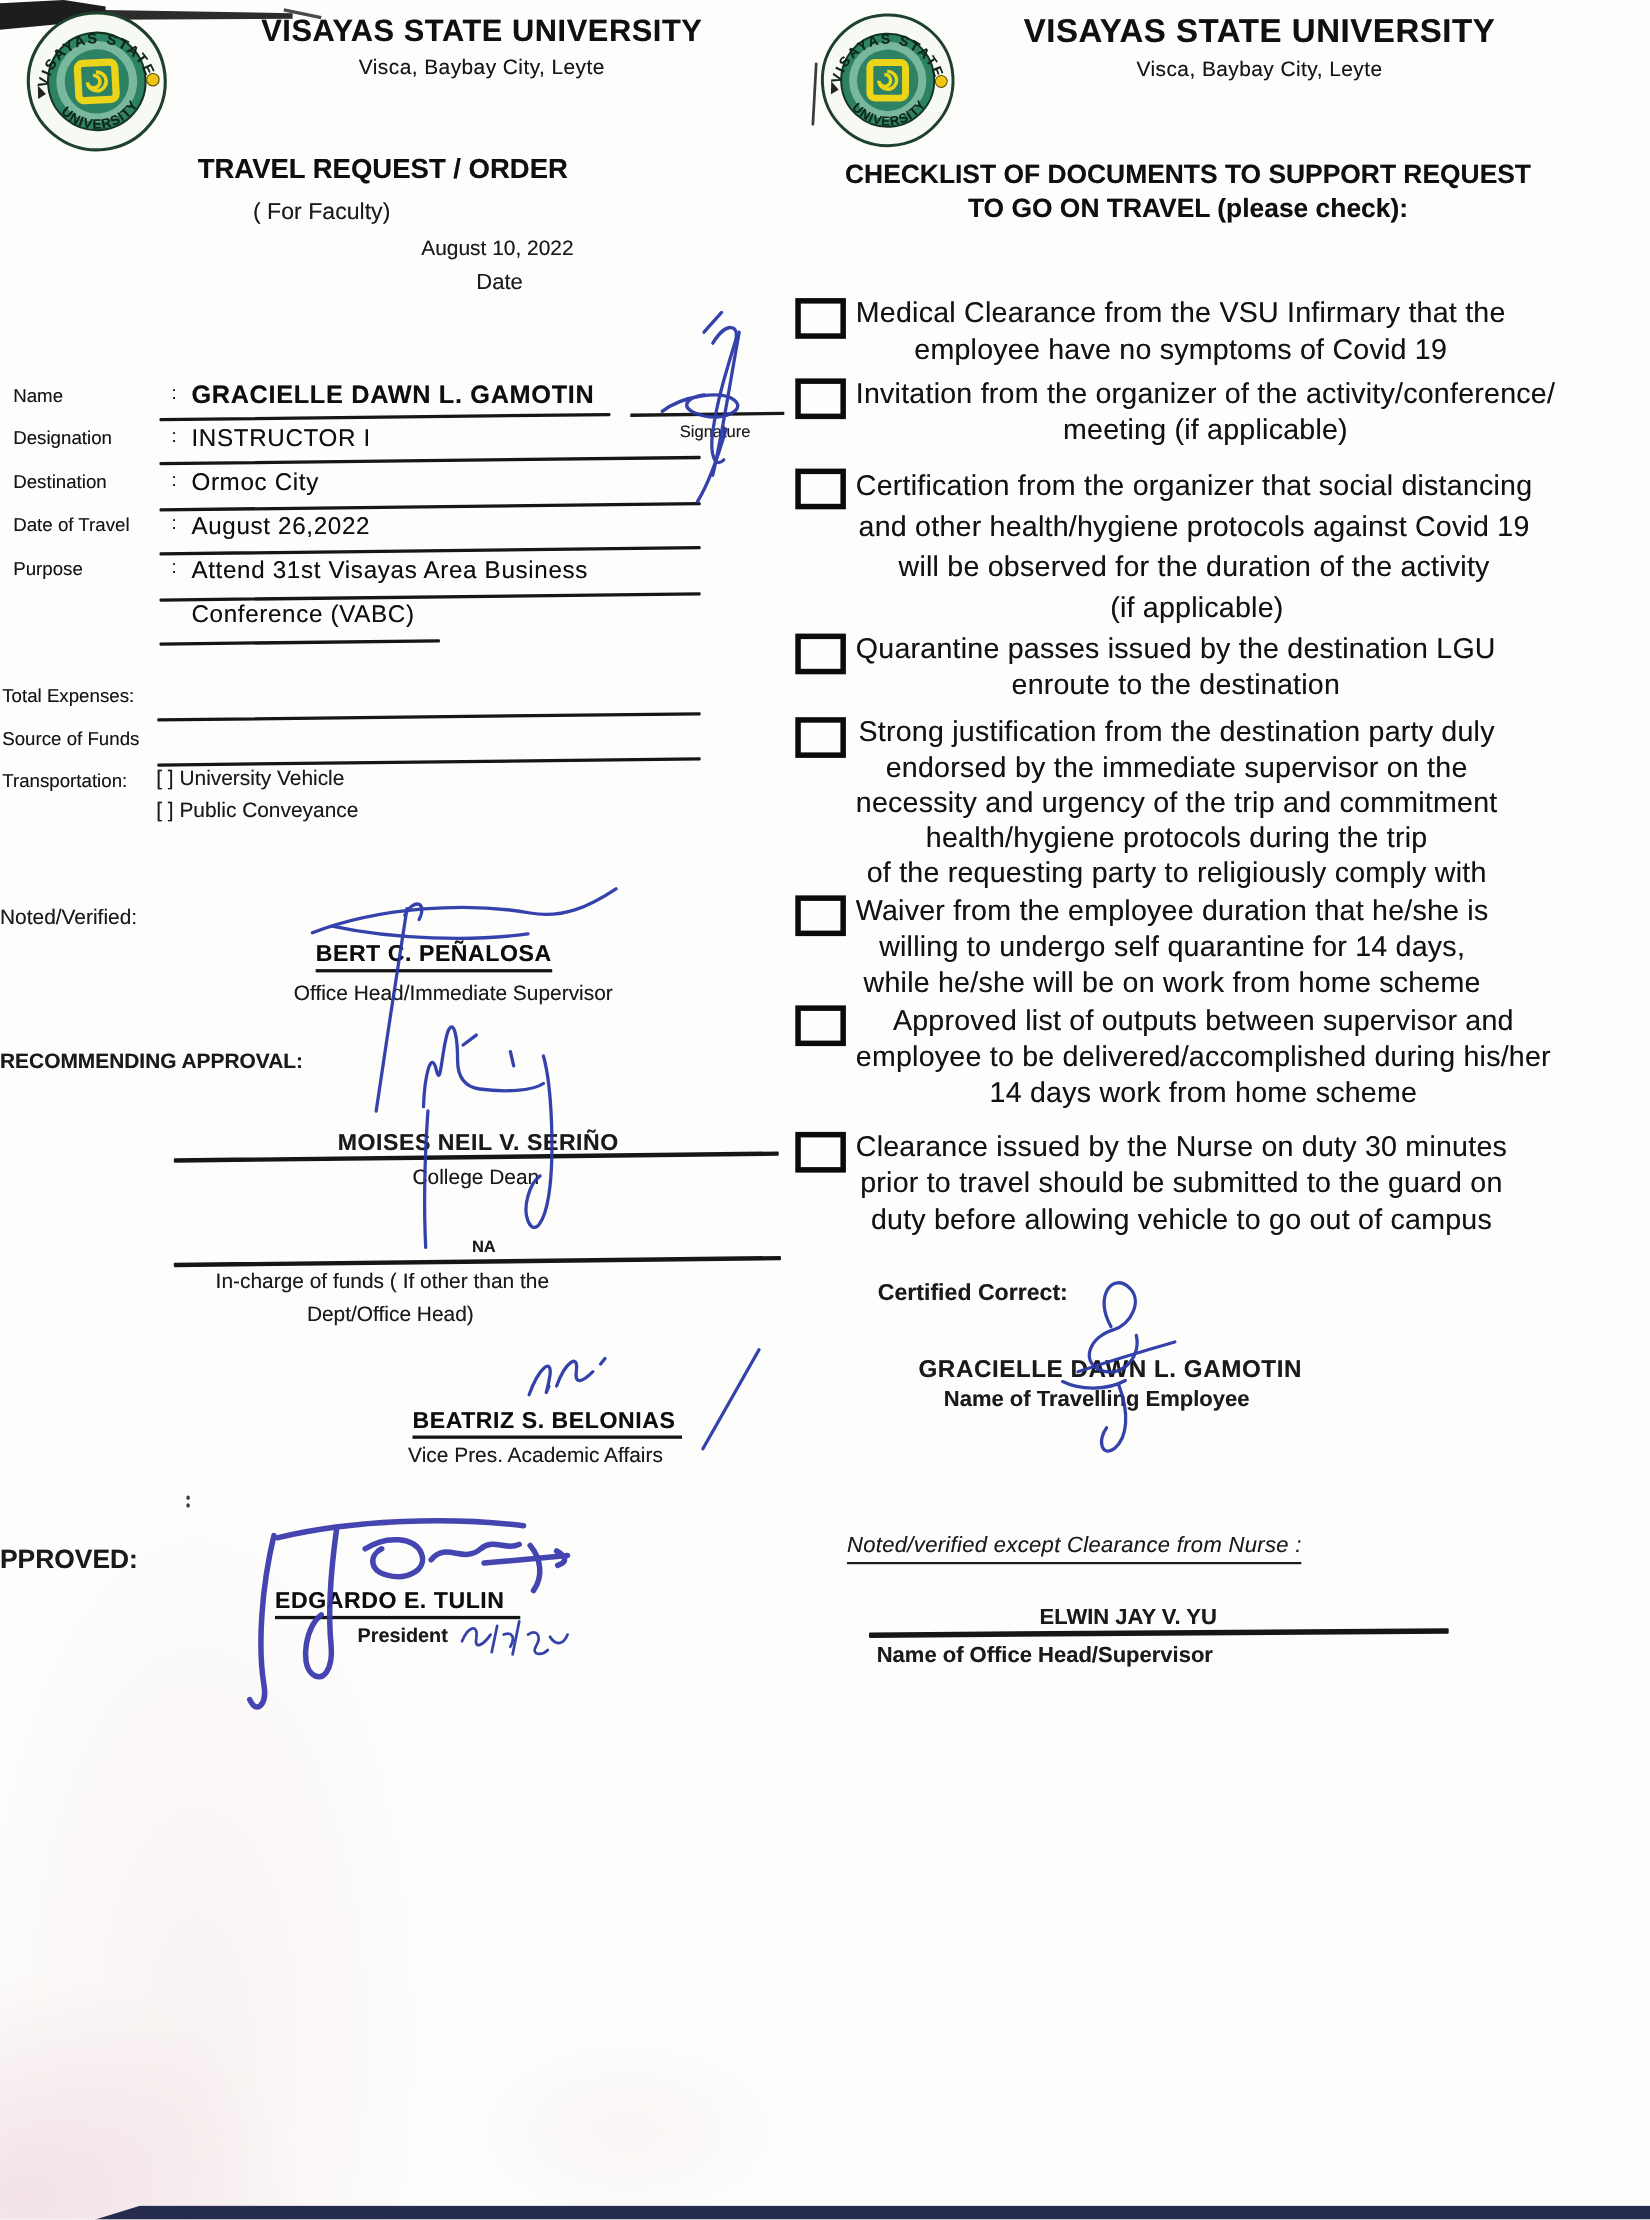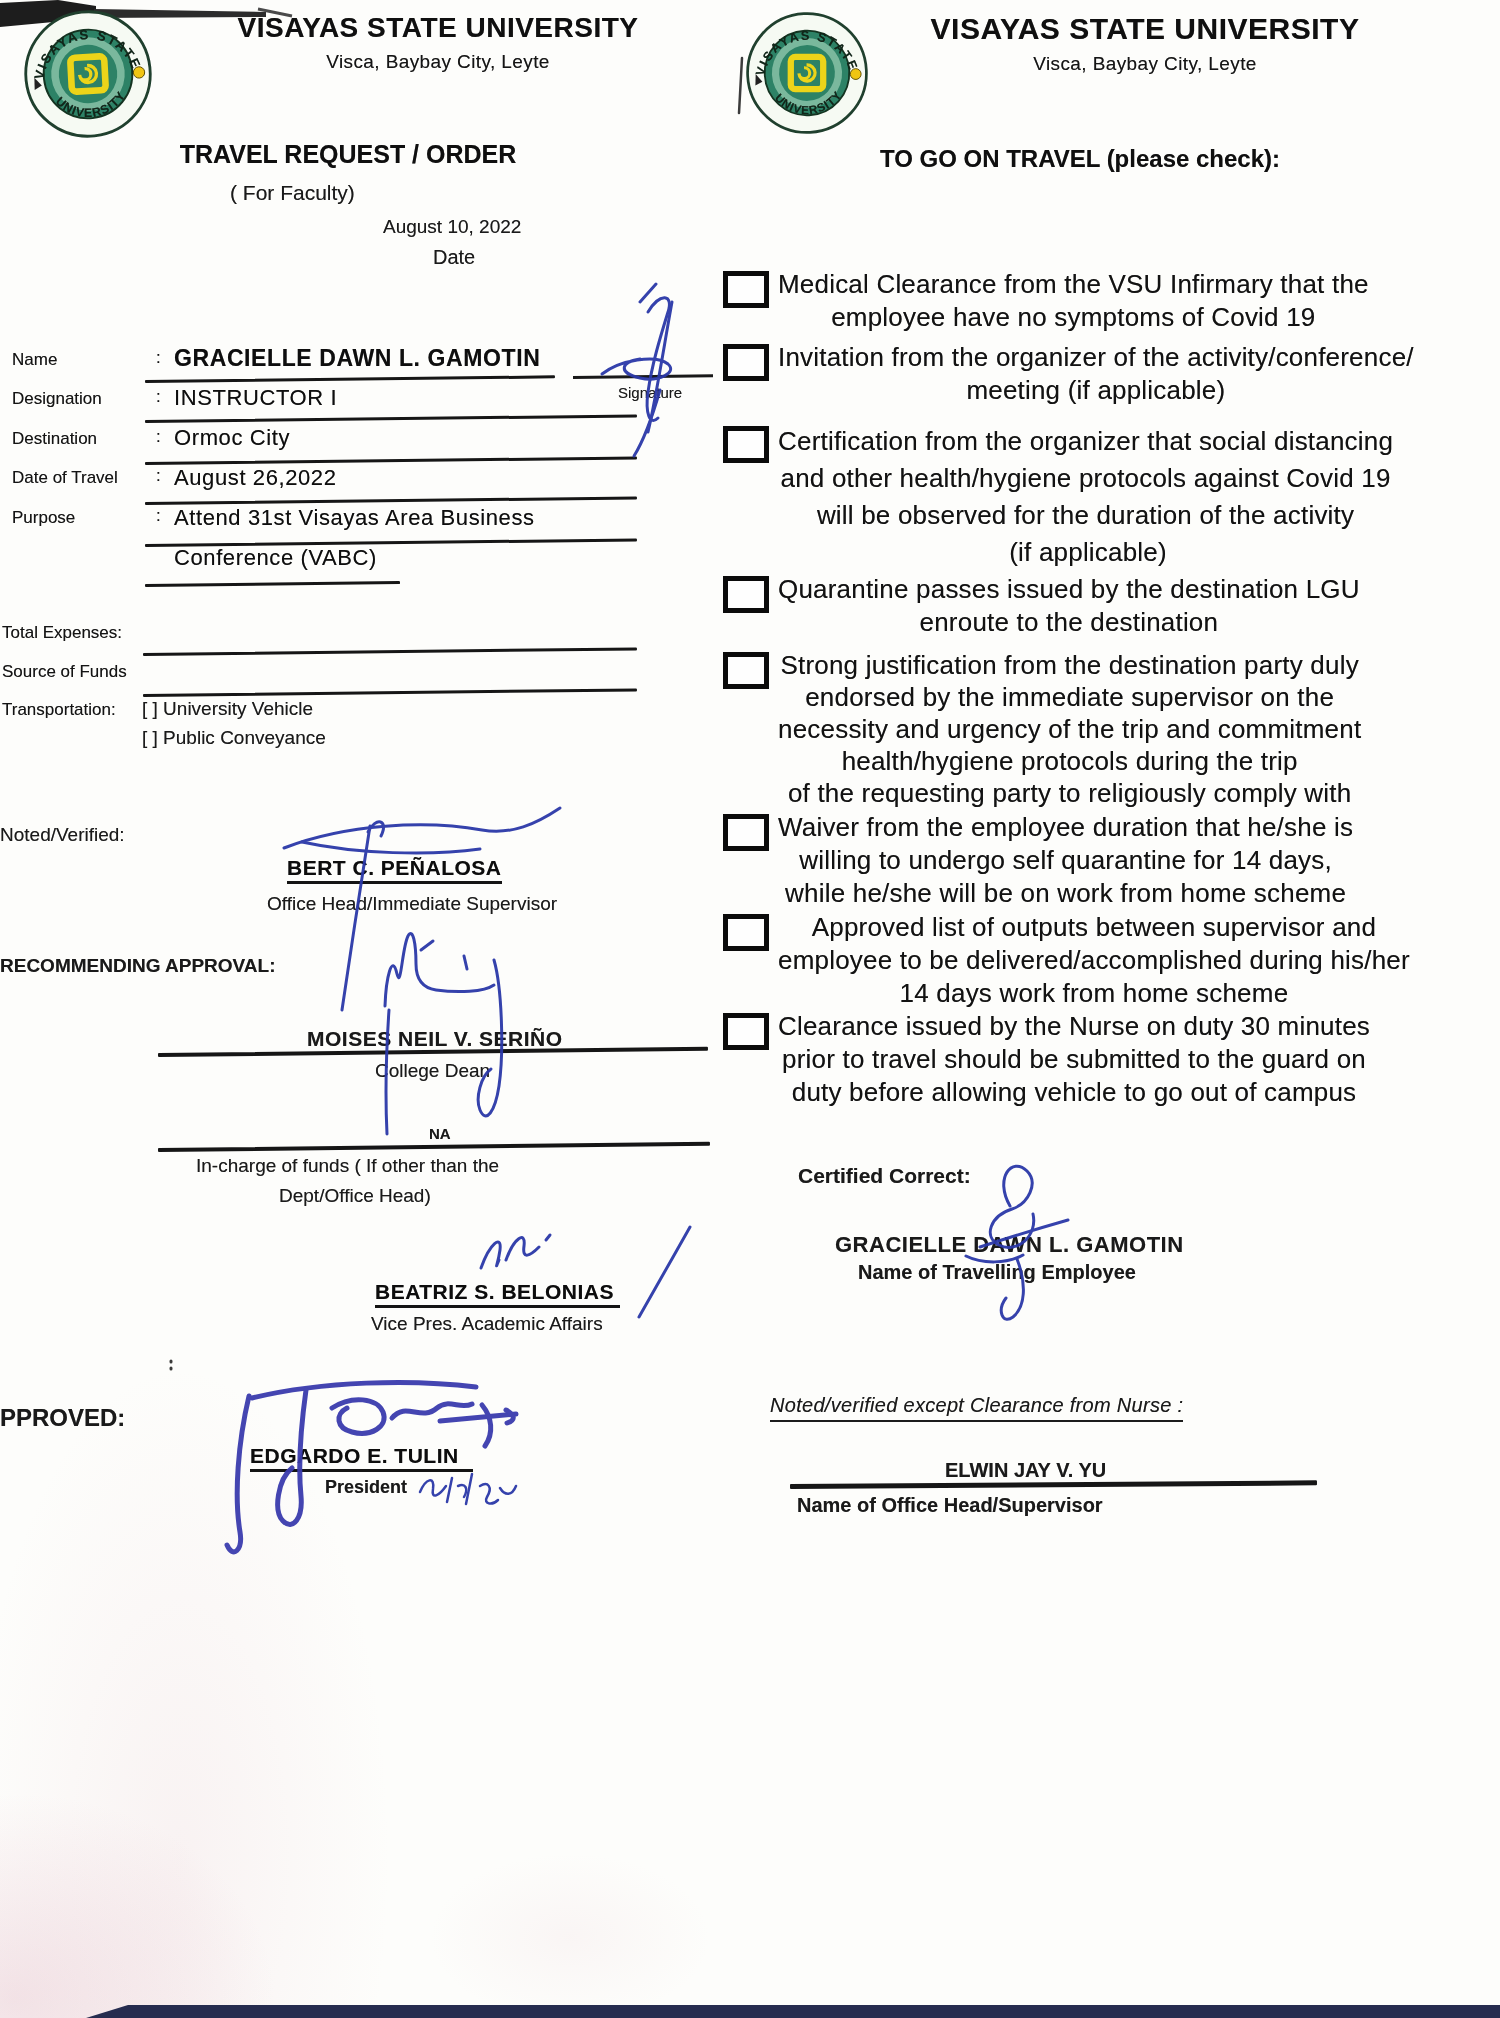--- a/index.html
+++ b/index.html
@@ -139,20 +139,21 @@
   <svg class="abs" style="left:742px;top:10px;transform:rotate(-3deg)" width="130" height="126" viewBox="0 0 140 140">
       <use href="#vsu-seal"></use>
     </svg>
 
   <div class="abs c" style="left:897px;top:12px;width:496px;">
     <div class="rtitle">VISAYAS STATE UNIVERSITY</div>
     <div class="addr">Visca, Baybay City, Leyte</div>
   </div>
 
   <div class="abs c b" style="left:735px;top:143px;width:690px;font-size:24px;line-height:31px;color:#0f0f0f;">
+    <div>CHECKLIST OF DOCUMENTS TO SUPPORT REQUEST</div>
     <div>TO GO ON TRAVEL (please check):</div>
   </div>
 
   <div class="check-list">
     <div class="check-item" style="margin-bottom:7px;">
       <div class="cbox"></div>
       <div class="clines">
         <div>Medical Clearance from the VSU Infirmary that the</div>
         <div>employee have no symptoms of Covid 19</div>
       </div>
@@ -191,21 +192,21 @@
       </div>
     </div>
     <div class="check-item" style="margin-bottom:1px;">
       <div class="cbox"></div>
       <div class="clines">
         <div>Waiver from the employee duration that he/she is</div>
         <div>willing to undergo self quarantine for 14 days,</div>
         <div>while he/she will be on work from home scheme</div>
       </div>
     </div>
-    <div class="check-item" style="margin-bottom:0px;">
+    <div class="check-item" style="margin-bottom:16px;">
       <div class="cbox"></div>
       <div class="clines">
         <div>Approved list of outputs between supervisor and</div>
         <div>employee to be delivered/accomplished during his/her</div>
         <div>14 days work from home scheme</div>
       </div>
     </div>
     <div class="check-item" style="margin-bottom:0px;">
       <div class="cbox"></div>
       <div class="clines">

